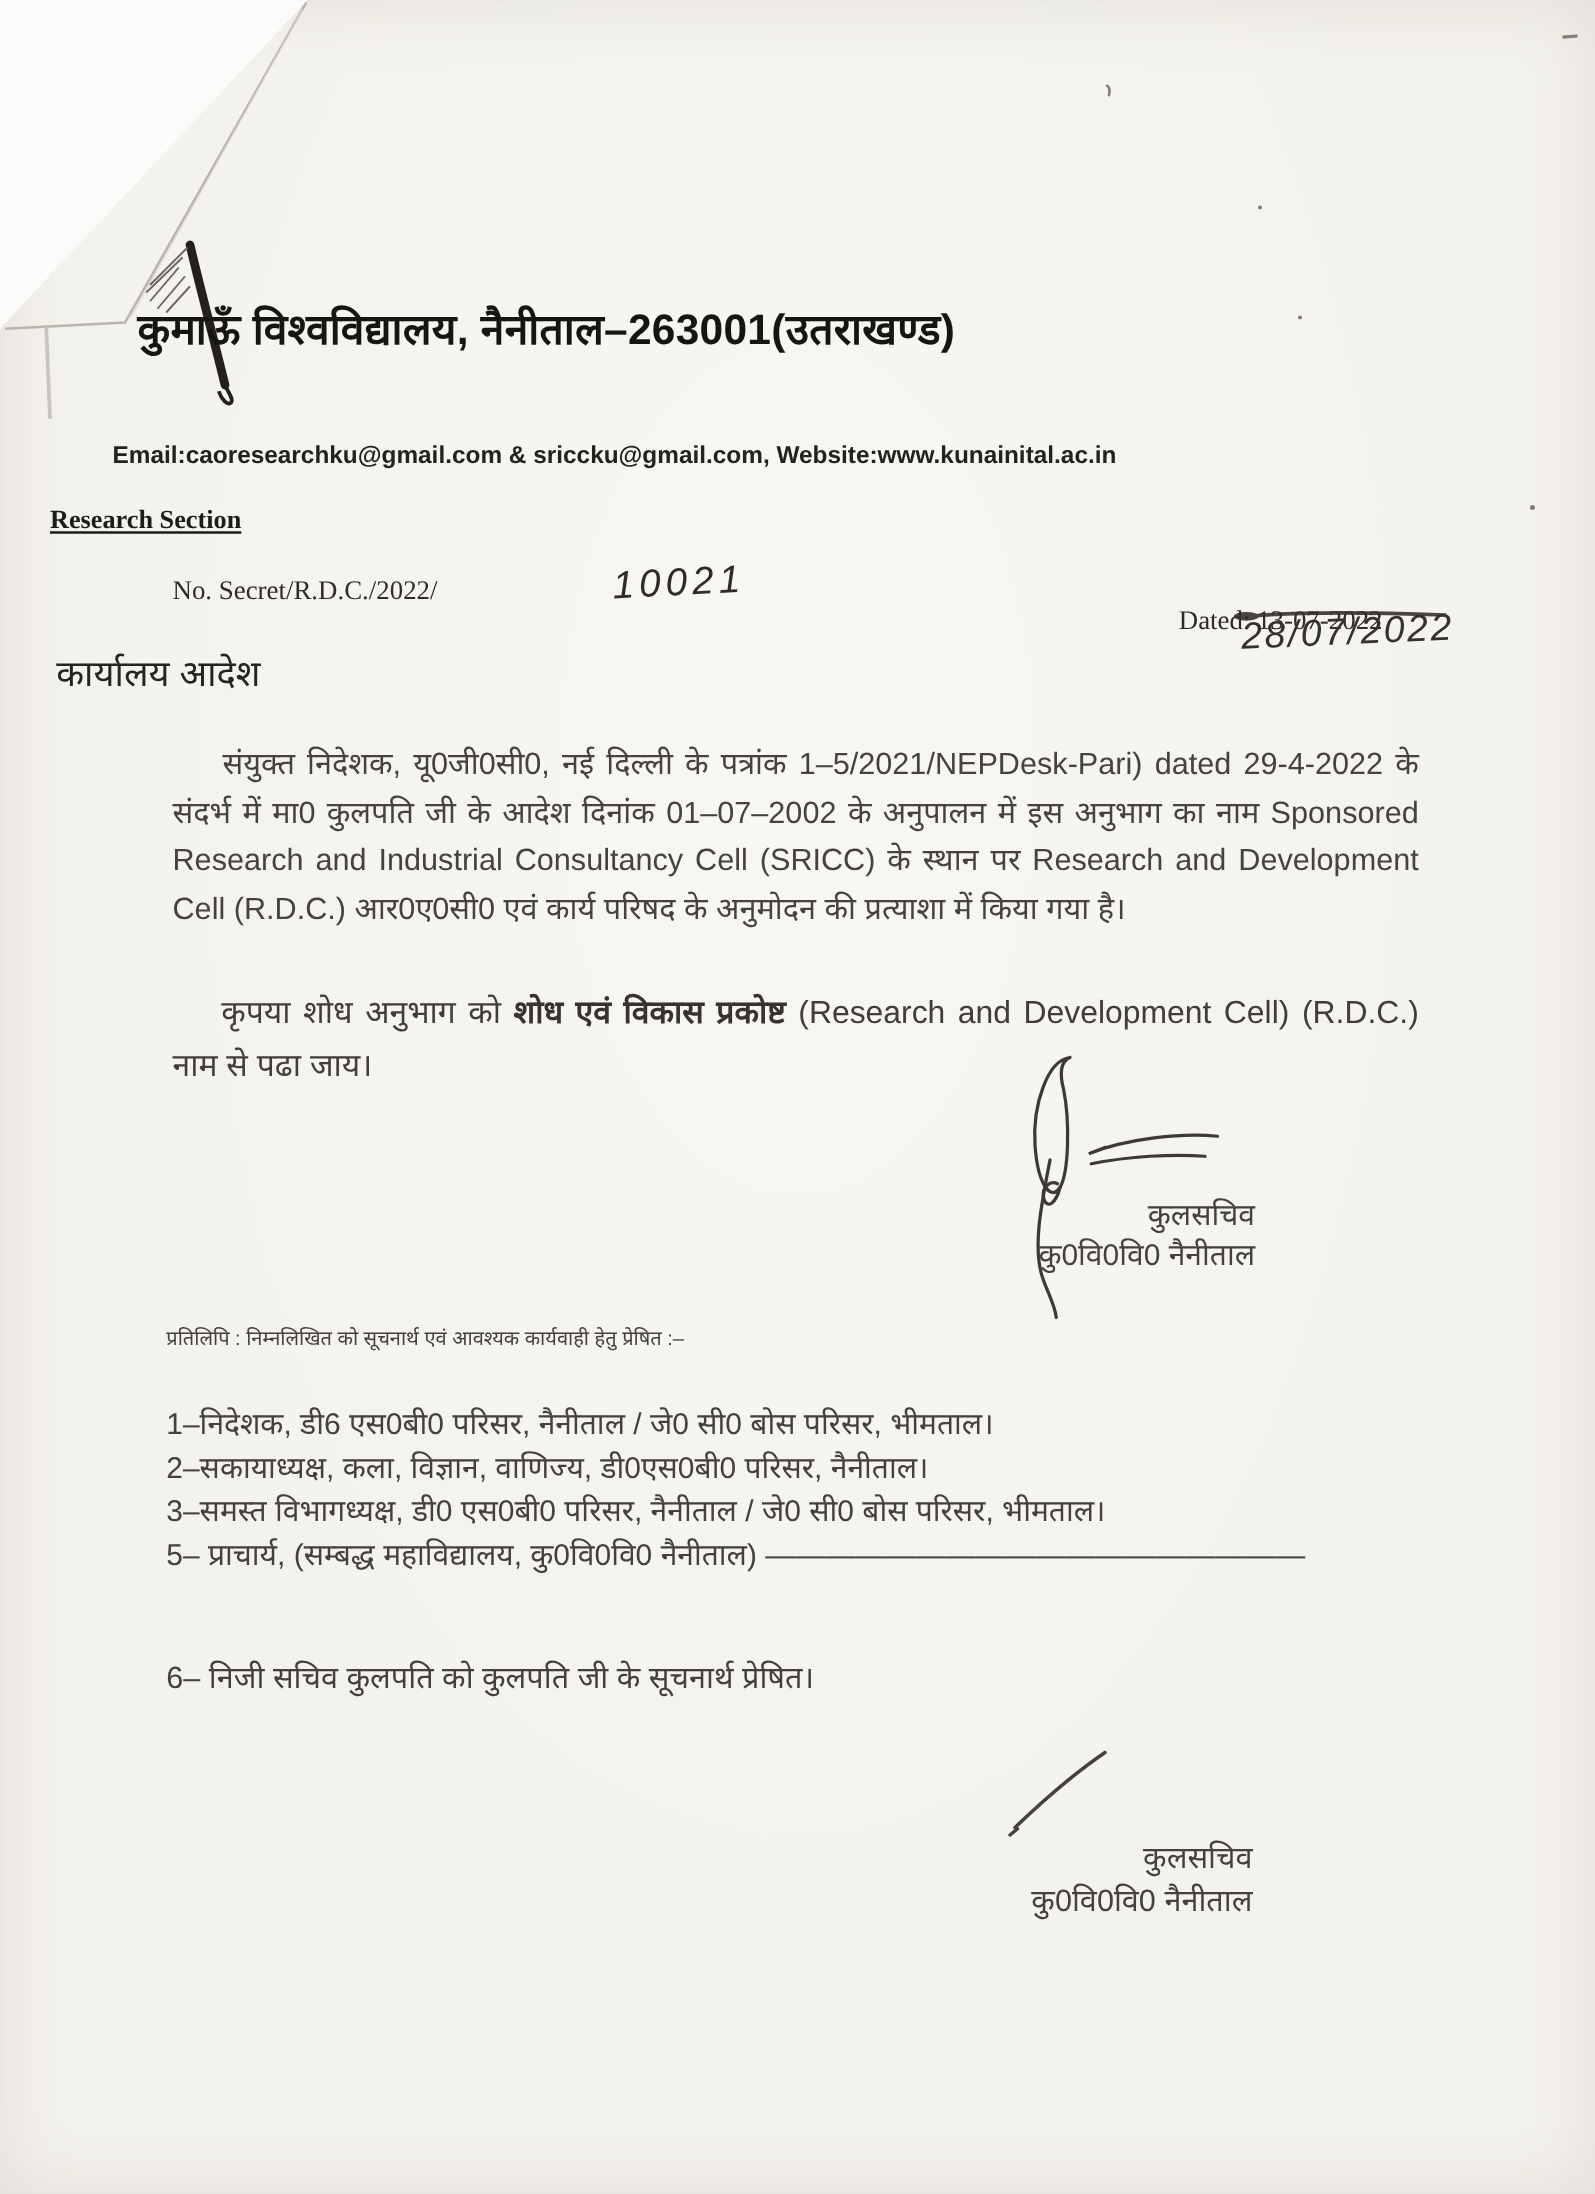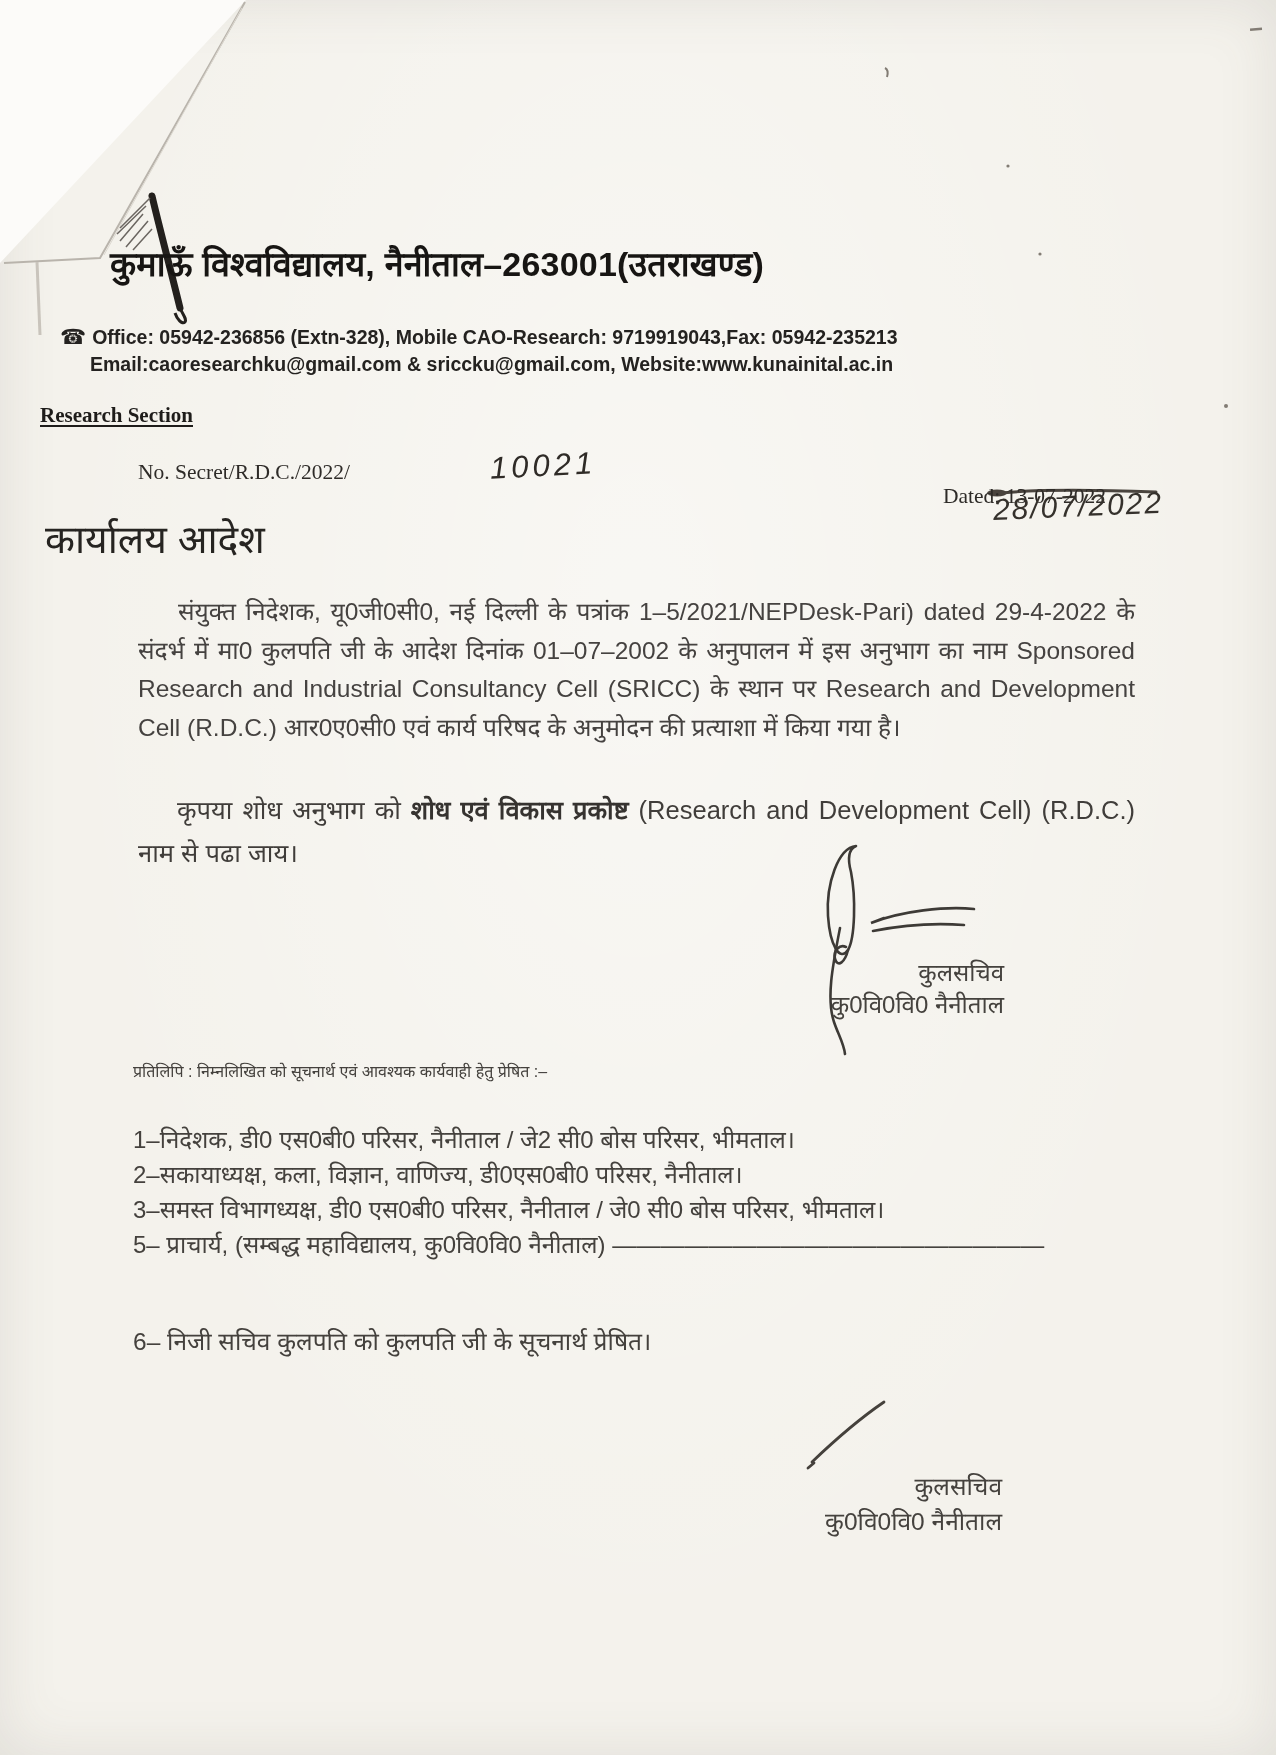--- a/index.html
+++ b/index.html
@@ -34,21 +34,21 @@
   .phone-line{left:60px;top:323px;width:1060px;font-weight:bold;font-size:19.5px;line-height:28px;color:#242220;}
   .phone-line .tel{font-weight:normal;font-size:21px;margin-right:6px;}
   .email-line{left:90px;top:351px;width:1060px;font-weight:bold;font-size:19.5px;line-height:27px;color:#242220;}
   .section-title{left:40px;top:403px;width:1060px;font-family:"Liberation Serif","DejaVu Serif",serif;font-weight:bold;font-size:21px;color:#1e1c1a;text-decoration:underline;text-underline-offset:3px;}
 
   .ref-no{left:138px;top:460px;font-family:"Liberation Serif","DejaVu Serif",serif;font-size:21.5px;color:#2e2b28;}
   .ref-hw{left:490px;top:448px;font-size:31px;font-style:italic;letter-spacing:4px;color:#2f2b27;transform:rotate(-3deg);}
   .dated{left:943px;top:460px;font-family:"Liberation Serif","DejaVu Serif",serif;font-size:21.5px;color:#2e2b28;margin-top:24px;}
   .date-hw{left:993px;top:493px;font-size:30px;font-style:italic;letter-spacing:2px;color:#35312c;transform:rotate(-2.5deg);transform-origin:left center;white-space:nowrap;}
 
-  .order-heading{left:45px;top:520px;width:1060px;font-size:39px;line-height:40px;font-weight:500;color:#262421;}
+  .order-heading{left:45px;top:520px;width:1060px;font-size:29px;line-height:40px;font-weight:500;color:#262421;}
 
   .para{text-align:justify;color:#454240;}
   .para1{left:138px;top:593px;width:997px;font-size:24.5px;line-height:38.5px;text-indent:40px;}
   .para2{left:138px;top:789px;width:997px;font-size:25.5px;line-height:43px;text-indent:39px;color:#403d3a;}
   .para2 b{font-weight:bold;color:#363330;}
 
   .sig-block{width:262px;text-align:right;font-size:24px;line-height:32px;color:#45423e;}
   .sig-top-text{left:742px;top:957px;}
   .sig-bottom-text{left:740px;top:1469px;font-size:24.5px;line-height:35px;}
 
@@ -98,43 +98,40 @@
     <g fill="#827c74">
       <path d="M885,68 q4,2 2,9" stroke="#827c74" stroke-width="2" fill="none"></path>
       <rect x="1250" y="28" width="12" height="2.5" transform="rotate(-4 1256 29)"></rect>
       <circle cx="1008" cy="166" r="1.6"></circle>
       <circle cx="1040" cy="254" r="1.6"></circle>
       <circle cx="1226" cy="406" r="2"></circle>
     </g>
   </svg>
 
   <div class="abs center title-hi">कुमाऊँ विश्वविद्यालय, नैनीताल–263001(उतराखण्ड)</div>
-  <div class="abs center phone-line">
-    <span class="tel">☎</span><span>Office: 05942-236856 (Extn-328), Mobile CAO-Research: 9719919043,Fax: 05942-235213</span>
-  </div>
   <div class="abs center email-line">Email:caoresearchku@gmail.com &amp; sriccku@gmail.com, Website:www.kunainital.ac.in</div>
   <div class="abs center section-title">Research Section</div>
 
   <div class="abs ref-no">No. Secret/R.D.C./2022/</div>
   <div class="abs ref-hw">10021</div>
   <div class="abs dated">Dated: 13-07-2022</div>
   <div class="abs date-hw">28/07/2022</div>
 
   <div class="abs center order-heading">कार्यालय आदेश</div>
   <div class="abs para para1">संयुक्त निदेशक, यू0जी0सी0, नई दिल्ली के पत्रांक 1–5/2021/NEPDesk-Pari)  dated 29-4-2022  के संदर्भ में मा0 कुलपति जी के आदेश दिनांक 01–07–2002 के अनुपालन में इस अनुभाग का नाम Sponsored Research and Industrial Consultancy Cell (SRICC) के स्थान पर Research and Development Cell (R.D.C.)  आर0ए0सी0 एवं कार्य परिषद के अनुमोदन की प्रत्याशा में किया गया है।</div>
   <div class="abs para para2"><span>कृपया शोध अनुभाग को </span><b>शोध एवं विकास प्रकोष्ट</b><span> (Research and Development Cell) (R.D.C.)</span><span> नाम से पढा जाय।</span></div>
 
   <div class="abs sig-block sig-top-text">
     <div>कुलसचिव</div>
     <div>कु0वि0वि0 नैनीताल</div>
   </div>
 
   <div class="abs copy-intro">प्रतिलिपि : निम्नलिखित को सूचनार्थ एवं आवश्यक कार्यवाही हेतु प्रेषित :–</div>
   <div class="abs copy-list">
-    <div>1–निदेशक, डी0 एस0बी0 परिसर, नैनीताल /  जे2 सी0 बोस परिसर, भीमताल।</div>
+    <div>1–निदेशक, डी6 एस0बी0 परिसर, नैनीताल /  जे0 सी0 बोस परिसर, भीमताल।</div>
     <div>2–सकायाध्यक्ष, कला, विज्ञान, वाणिज्य, डी0एस0बी0 परिसर, नैनीताल।</div>
     <div>3–समस्त विभागध्यक्ष, डी0 एस0बी0 परिसर, नैनीताल /  जे0 सी0 बोस परिसर, भीमताल।</div>
     <div>5– प्राचार्य, (सम्बद्ध महाविद्यालय,  कु0वि0वि0 नैनीताल)  ——————————————————</div>
   </div>
   <div class="abs copy-note">6– निजी सचिव कुलपति को कुलपति जी के सूचनार्थ प्रेषित।</div>
 
   <div class="abs sig-block sig-bottom-text">
     <div>कुलसचिव</div>
     <div>कु0वि0वि0 नैनीताल</div>
   </div>

